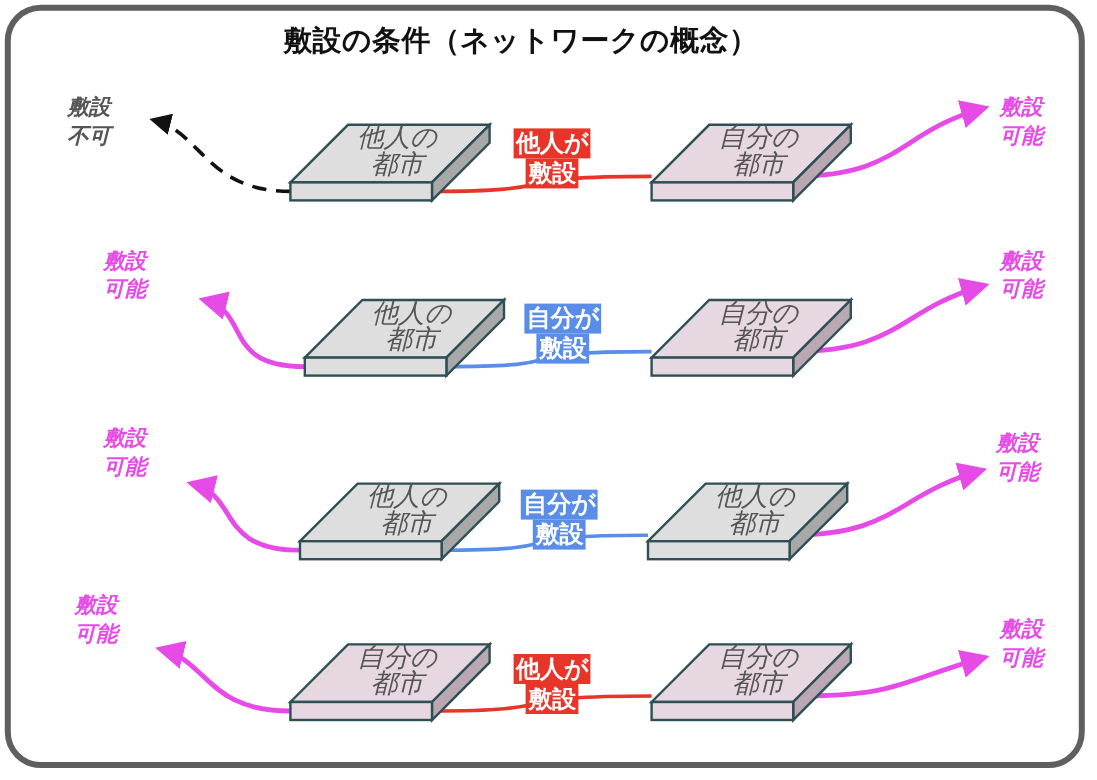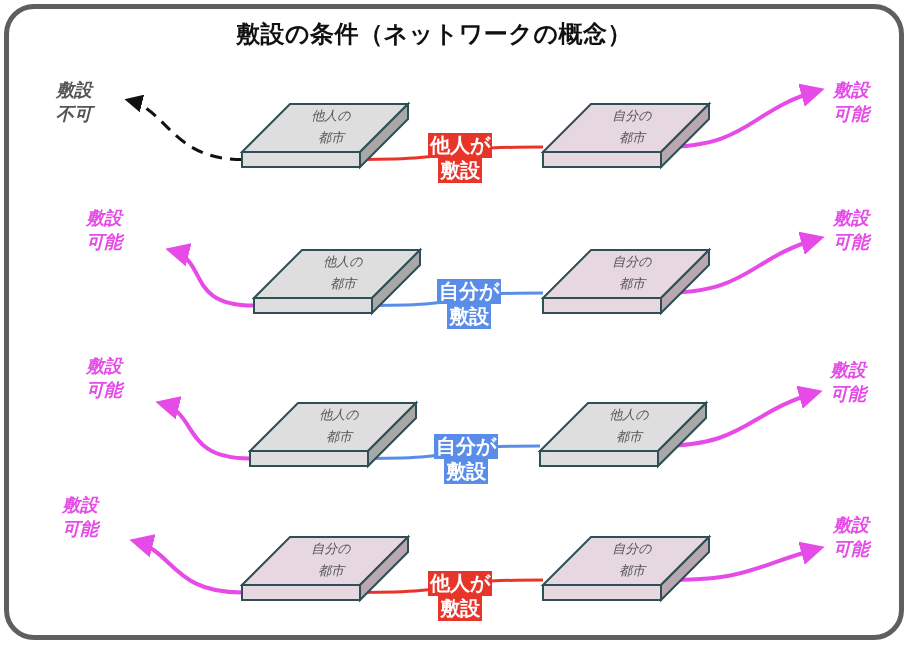--- a/index.html
+++ b/index.html
@@ -4,23 +4,23 @@
 <style>
   html,body{margin:0;padding:0;background:#ffffff;}
   body{width:914px;height:650px;position:relative;overflow:hidden;font-family:"DejaVu Sans","Liberation Sans",sans-serif;}
   #frame{position:absolute;left:4px;top:4px;width:900px;height:636px;border:5px solid #5f5f5f;border-radius:30px;box-sizing:border-box;}
   #title{position:absolute;left:236px;top:18px;font-size:24px;font-weight:bold;color:#111;text-decoration:underline;text-underline-offset:5px;white-space:nowrap;letter-spacing:0.5px;}
   #title span{display:inline-block;}
   #diagram{position:absolute;left:0;top:0;}
   .lbl{position:absolute;font-style:italic;font-weight:bold;font-size:18px;line-height:24px;text-align:center;white-space:pre-line;}
   .lbl.pink{color:#e64be8;}
   .lbl.gray{color:#555;font-weight:bold;}
-  .tag{position:absolute;color:#fff;font-weight:bold;font-size:20px;line-height:25px;text-align:center;margin-top:26px;}
+  .tag{position:absolute;color:#fff;font-weight:bold;font-size:20px;line-height:25px;text-align:center;}
   .tag span{display:inline-block;padding:0 2px;}
-  .city-label{position:absolute;font-style:italic;font-size:13px;line-height:22px;color:#555;text-align:center;white-space:pre-line;width:90px;}
+  .city-label{position:absolute;font-style:italic;font-size:22px;line-height:22px;color:#555;text-align:center;white-space:pre-line;width:90px;}
 </style>
 </head>
 <body>
 
 <div id="frame"></div>
 <div id="title"><span>敷設の条件（ネットワークの概念）</span></div>
 
 <svg id="diagram" width="914" height="650">
   <defs>
     <marker id="arr-pink" viewBox="0 0 10 10" refX="8" refY="5" markerWidth="6" markerHeight="6" orient="auto-start-reverse">

